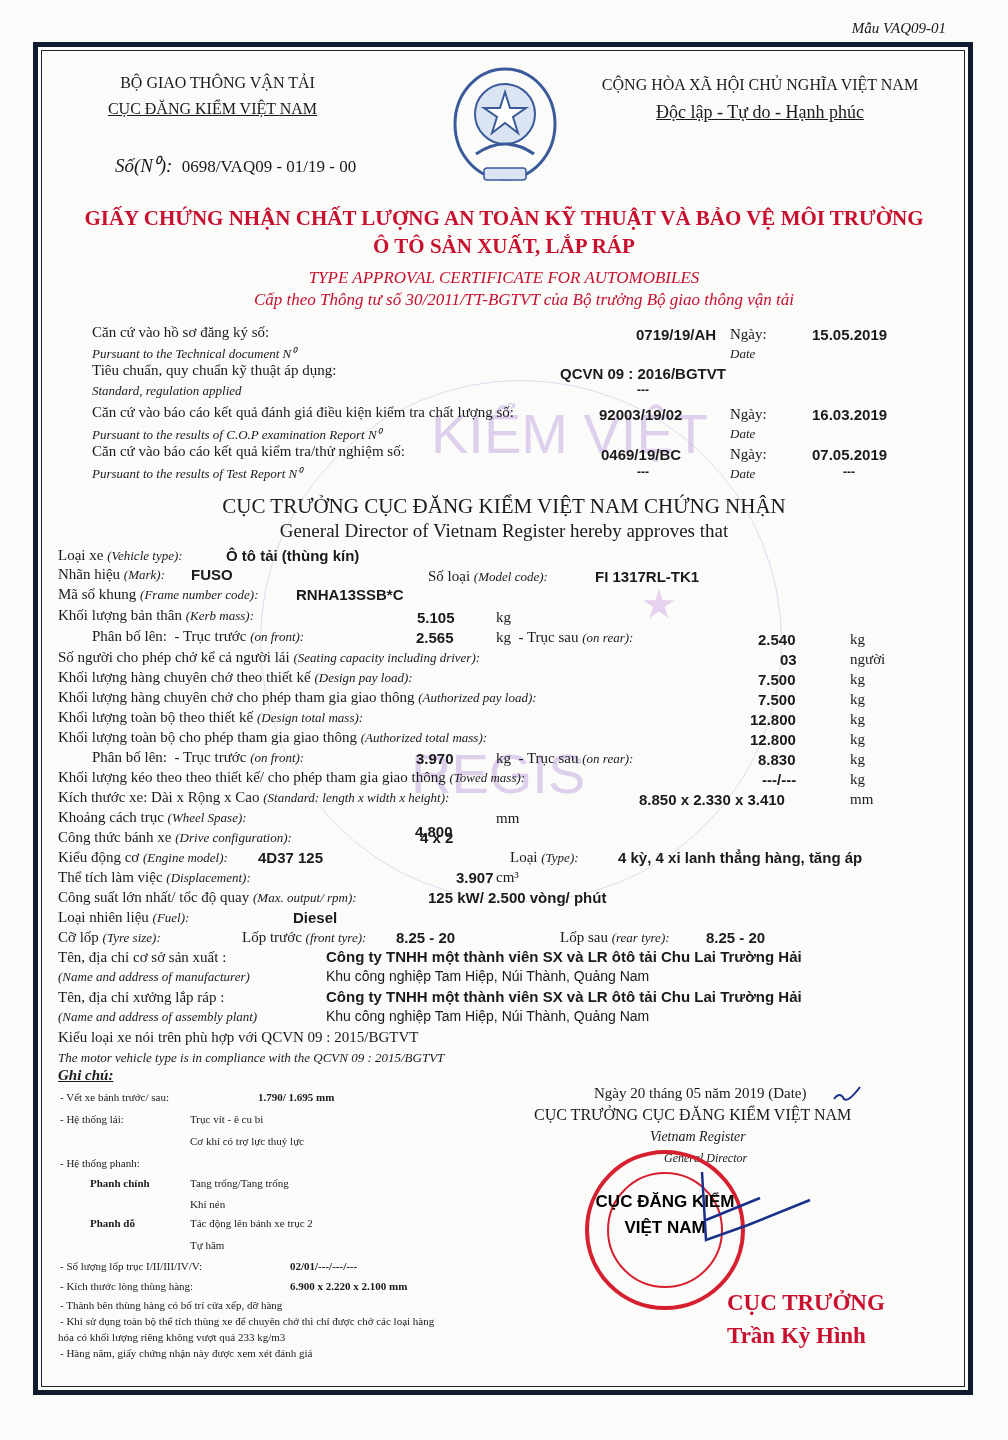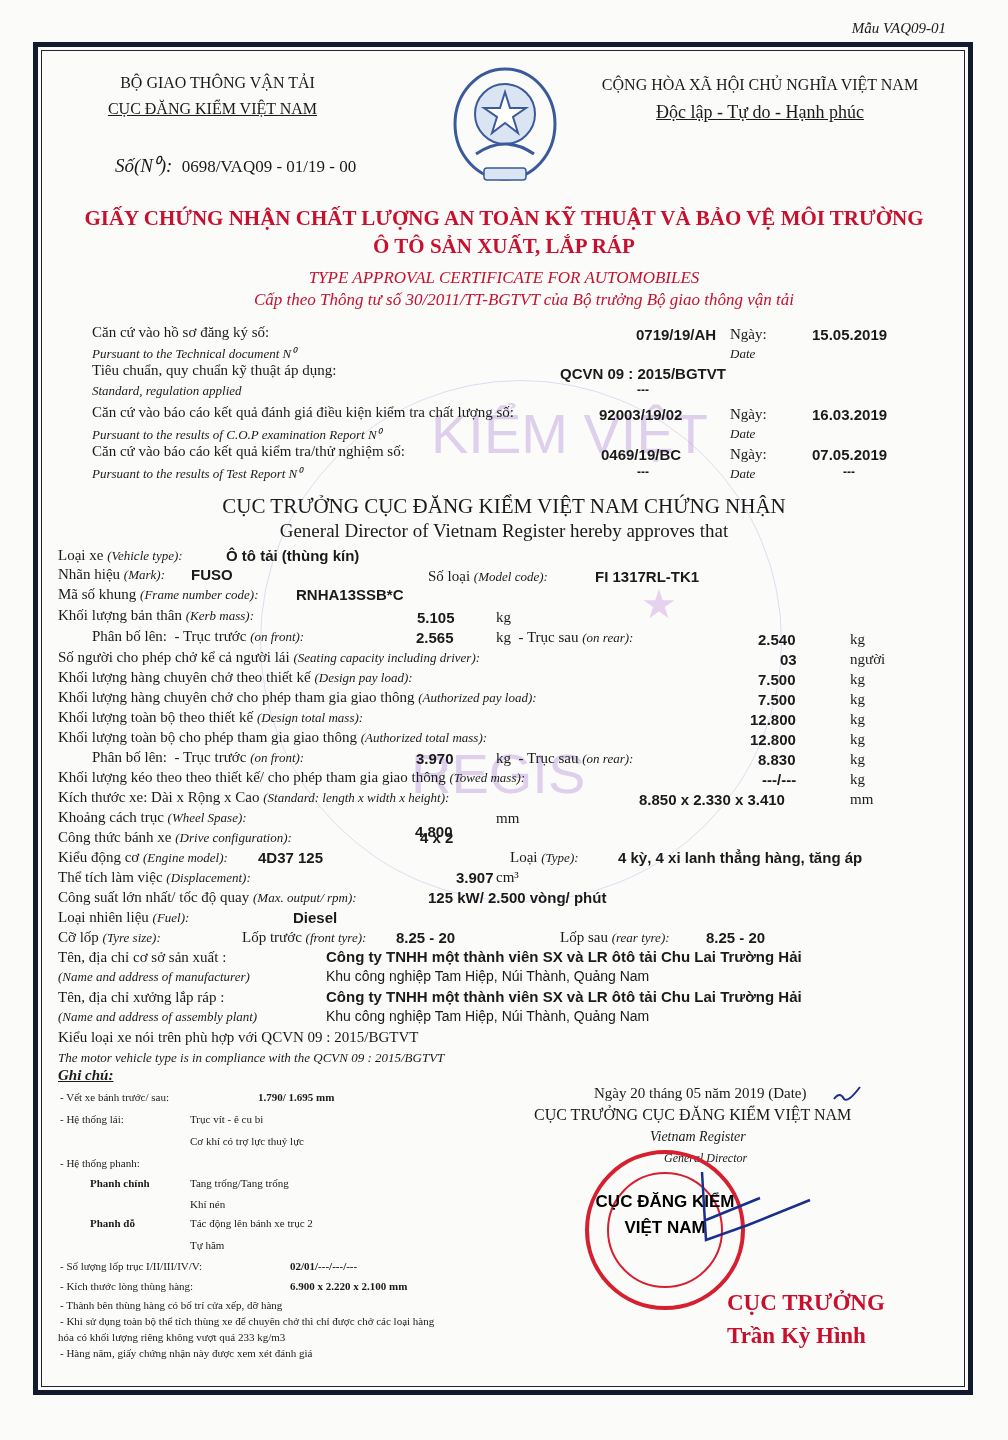--- a/index.html
+++ b/index.html
@@ -96,21 +96,21 @@
 <div>
   <div class="abs row" style="left:92px;top:324px;">Căn cứ vào hồ sơ đăng ký số:</div>
   <div class="abs ital-sub" style="left:92px;top:344px;">Pursuant to the Technical document N⁰</div>
   <div class="abs val" style="left:636px;top:326px;">0719/19/AH</div>
   <div class="abs row" style="left:730px;top:326px;">Ngày:</div>
   <div class="abs ital-sub" style="left:730px;top:346px;">Date</div>
   <div class="abs val" style="left:812px;top:326px;">15.05.2019</div>
 
   <div class="abs row" style="left:92px;top:362px;">Tiêu chuẩn, quy chuẩn kỹ thuật áp dụng:</div>
   <div class="abs ital-sub" style="left:92px;top:383px;">Standard, regulation applied</div>
-  <div class="abs val" style="left:560px;top:365px;">QCVN 09 : 2015/BGTVT</div>
+  <div class="abs val" style="left:560px;top:365px;">QCVN 09 : 2016/BGTVT</div>
   <div class="abs val" style="left:637px;top:383px;font-size:12px;">---</div>
 
   <div class="abs row" style="left:92px;top:404px;">Căn cứ vào báo cáo kết quả đánh giá điều kiện kiểm tra chất lượng số:</div>
   <div class="abs ital-sub" style="left:92px;top:425px;">Pursuant to the results of C.O.P examination Report N⁰</div>
   <div class="abs val" style="left:599px;top:406px;">92003/19/02</div>
   <div class="abs row" style="left:730px;top:406px;">Ngày:</div>
   <div class="abs ital-sub" style="left:730px;top:426px;">Date</div>
   <div class="abs val" style="left:812px;top:406px;">16.03.2019</div>
 
   <div class="abs row" style="left:92px;top:443px;">Căn cứ vào báo cáo kết quả kiểm tra/thử nghiệm số:</div>

